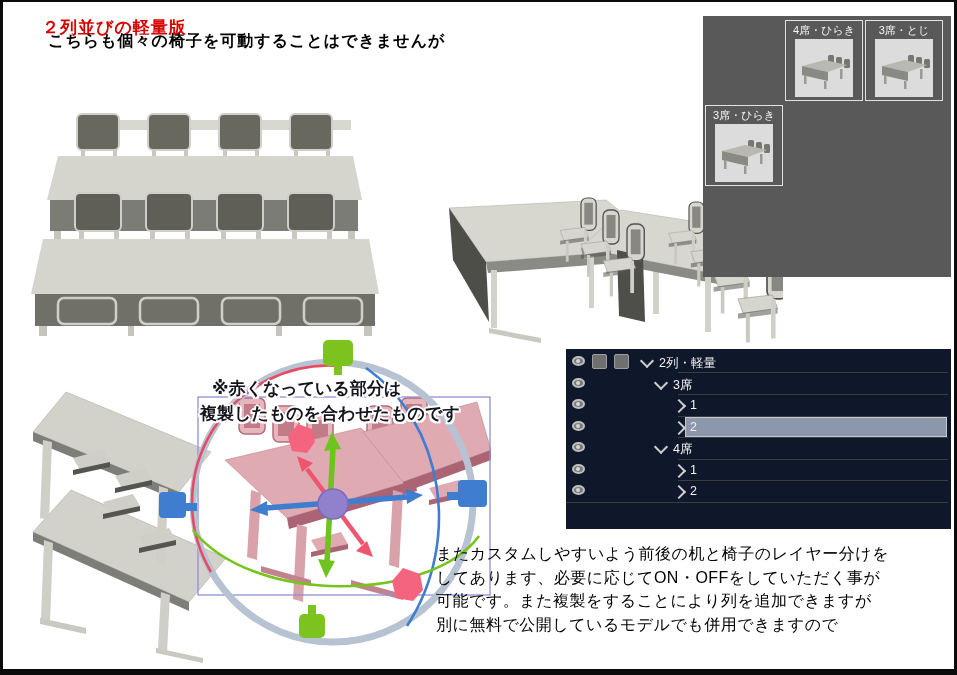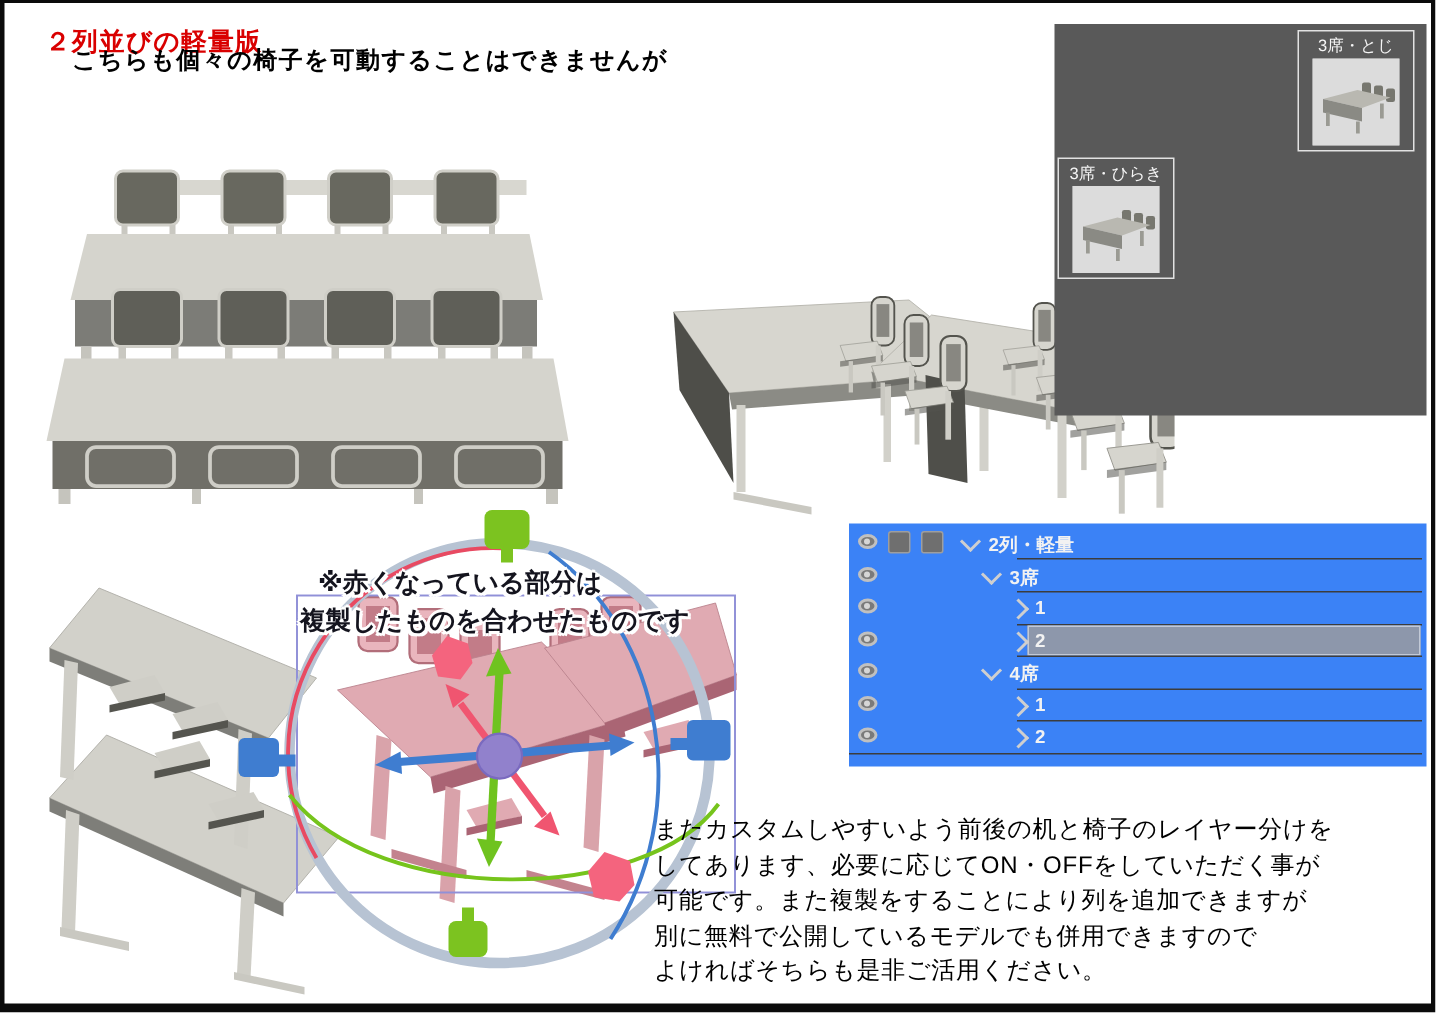--- a/index.html
+++ b/index.html
@@ -3,32 +3,32 @@
 <meta charset="utf-8">
 <style>
   html,body{margin:0;padding:0;background:#ffffff;}
   body{font-family:"Liberation Sans","DejaVu Sans",sans-serif;}
   .page{position:relative;width:957px;height:675px;box-sizing:border-box;
         border:3px solid #0b0b0b;border-bottom-width:6px;border-top-width:2px;
         background:#ffffff;overflow:hidden;}
   .abs{position:absolute;}
 
   
-  .title{left:27px;top:14px;font-size:17px;font-weight:700;color:#d90000;letter-spacing:1px;}
+  .title{left:39px;top:14px;font-size:17px;font-weight:700;color:#d90000;letter-spacing:1px;}
   .intro{left:45px;top:28px;font-size:16px;font-weight:700;color:#000;line-height:21px;letter-spacing:1px;}
 
   
   .variant-panel{left:700px;top:14px;width:248px;height:261px;background:#595959;z-index:3;}
   .vcell{position:absolute;width:78px;height:81px;background:#595959;border:1px solid #e2e2e2;box-sizing:border-box;cursor:pointer;}
   .vlabel{display:block;text-align:center;color:#f5f5f5;font-size:11px;margin-top:2px;white-space:nowrap;}
   .vthumb{position:absolute;left:9px;top:18px;width:58px;height:58px;background:#dcdcdc;}
   .vthumb svg{width:58px;height:58px;display:block;}
 
   
-  .layer-panel{left:563px;top:347px;width:385px;height:162px;background:#3b82f6;z-index:4;font-weight:bold;}
+  .layer-panel{left:563px;top:347px;width:385px;height:180px;background:#0f172a;z-index:4;}
   .lrow{position:absolute;left:0;width:100%;height:21px;}
   .lsep{position:absolute;left:112px;right:3px;height:1px;background:#3c3c3c;}
   .llabel{position:absolute;top:3px;font-size:12.5px;color:#f2f2f2;white-space:nowrap;}
   .eye{position:absolute;left:6px;top:4px;width:13px;height:10px;border:2px solid #c0c0c0;
        border-radius:50%;background:#7a7a7a;box-sizing:border-box;cursor:pointer;}
   .eye::after{content:"";position:absolute;left:2px;top:1px;width:4px;height:4px;border-radius:50%;background:#d6d6d6;}
   .sq{position:absolute;top:2px;width:15px;height:15px;background:#6f6f6f;border:1px solid #9e9e9e;border-radius:2px;box-sizing:border-box;}
   .chev{position:absolute;width:8px;height:8px;border-right:2px solid #cfcfcf;border-bottom:2px solid #cfcfcf;cursor:pointer;}
   .chev-d{transform:rotate(45deg);top:4px;}
   .chev-r{transform:rotate(-45deg);top:6px;}
@@ -155,20 +155,28 @@
     </g>
     <g>
       <use href="#pchair" xlink:href="#pchair" transform="translate(258,32) scale(0.92)"></use>
       <use href="#pchair" xlink:href="#pchair" transform="translate(283,46) scale(1.05)"></use>
       <use href="#pchair" xlink:href="#pchair" transform="translate(309,63) scale(1.2)"></use>
       <use href="#pchair" xlink:href="#pchair" transform="translate(336,84) scale(1.32)"></use>
     </g>
   </svg>
 
   <div class="abs variant-panel">
+    <div class="vcell" style="left:82px;top:4px">
+      <span class="vlabel">4席・ひらき</span>
+      <span class="vthumb">
+          <svg viewBox="0 0 58 58">
+            <use href="#mini-model" xlink:href="#mini-model"></use>
+          </svg>
+        </span>
+    </div>
     <div class="vcell" style="left:162px;top:4px">
       <span class="vlabel">3席・とじ</span>
       <span class="vthumb">
           <svg viewBox="0 0 58 58">
             <use href="#mini-model" xlink:href="#mini-model"></use>
           </svg>
         </span>
     </div>
     <div class="vcell" style="left:2px;top:89px">
       <span class="vlabel">3席・ひらき</span>
@@ -327,16 +335,15 @@
       <span class="llabel" style="left:124px">2</span>
     </div>
     <div class="lsep" style="top:153px;left:0px"></div>
   </div>
 
   <div class="abs footer">
     <div>またカスタムしやすいよう前後の机と椅子のレイヤー分けを</div>
     <div>してあります、必要に応じてON・OFFをしていただく事が</div>
     <div>可能です。また複製をすることにより列を追加できますが</div>
     <div>別に無料で公開しているモデルでも併用できますので</div>
-    <div>よければそちらも是非ご活用ください。</div>
   </div>
 
 </div>
 
 </body></html>

